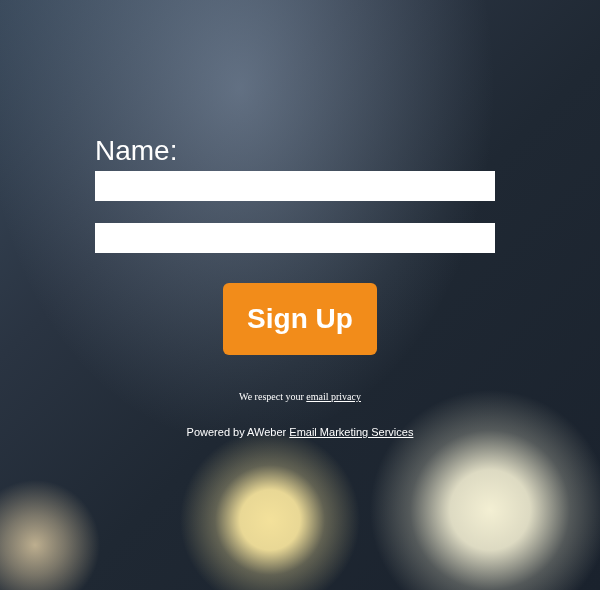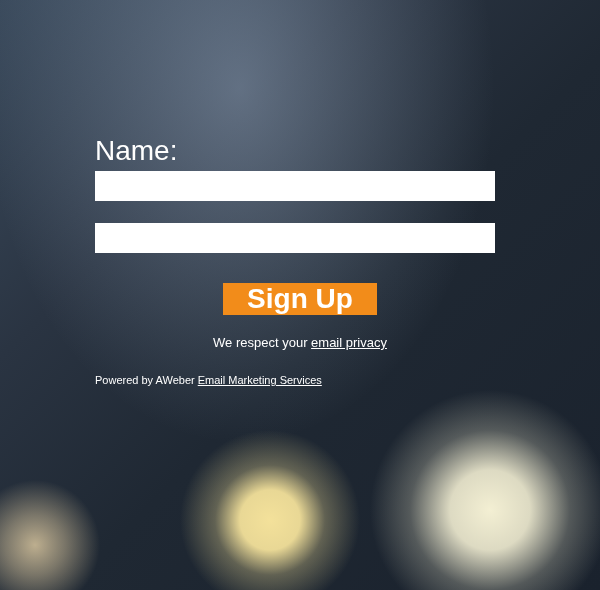--- a/index.html
+++ b/index.html
@@ -46,36 +46,38 @@
     .submit-row {
       text-align: center;
       margin-top: 30px;
     }
     .signup-button {
       background: #f28c1a;
       color: #ffffff;
       font-size: 28px;
       font-weight: bold;
       border: none;
-      border-radius: 0;
-      padding: 0 24px;
+      border-radius: 6px;
+      padding: 20px 24px;
       cursor: pointer;
     }
     .privacy-row {
       text-align: center;
-      margin-top: 20px;
+      margin-top: 36px;
       color: #ffffff;
-      font-size: 13px;
+      font-size: 10px;
+      font-family: Liberation Serif, serif;
     }
     .privacy-link {
       color: #ffffff;
       text-decoration: underline;
       cursor: pointer;
     }
     .powered-row {
+      text-align: center;
       margin-top: 24px;
       color: #ffffff;
       font-size: 11px;
     }
     .powered-link {
       color: #ffffff;
       text-decoration: underline;
       cursor: pointer;
     }
   </style>

